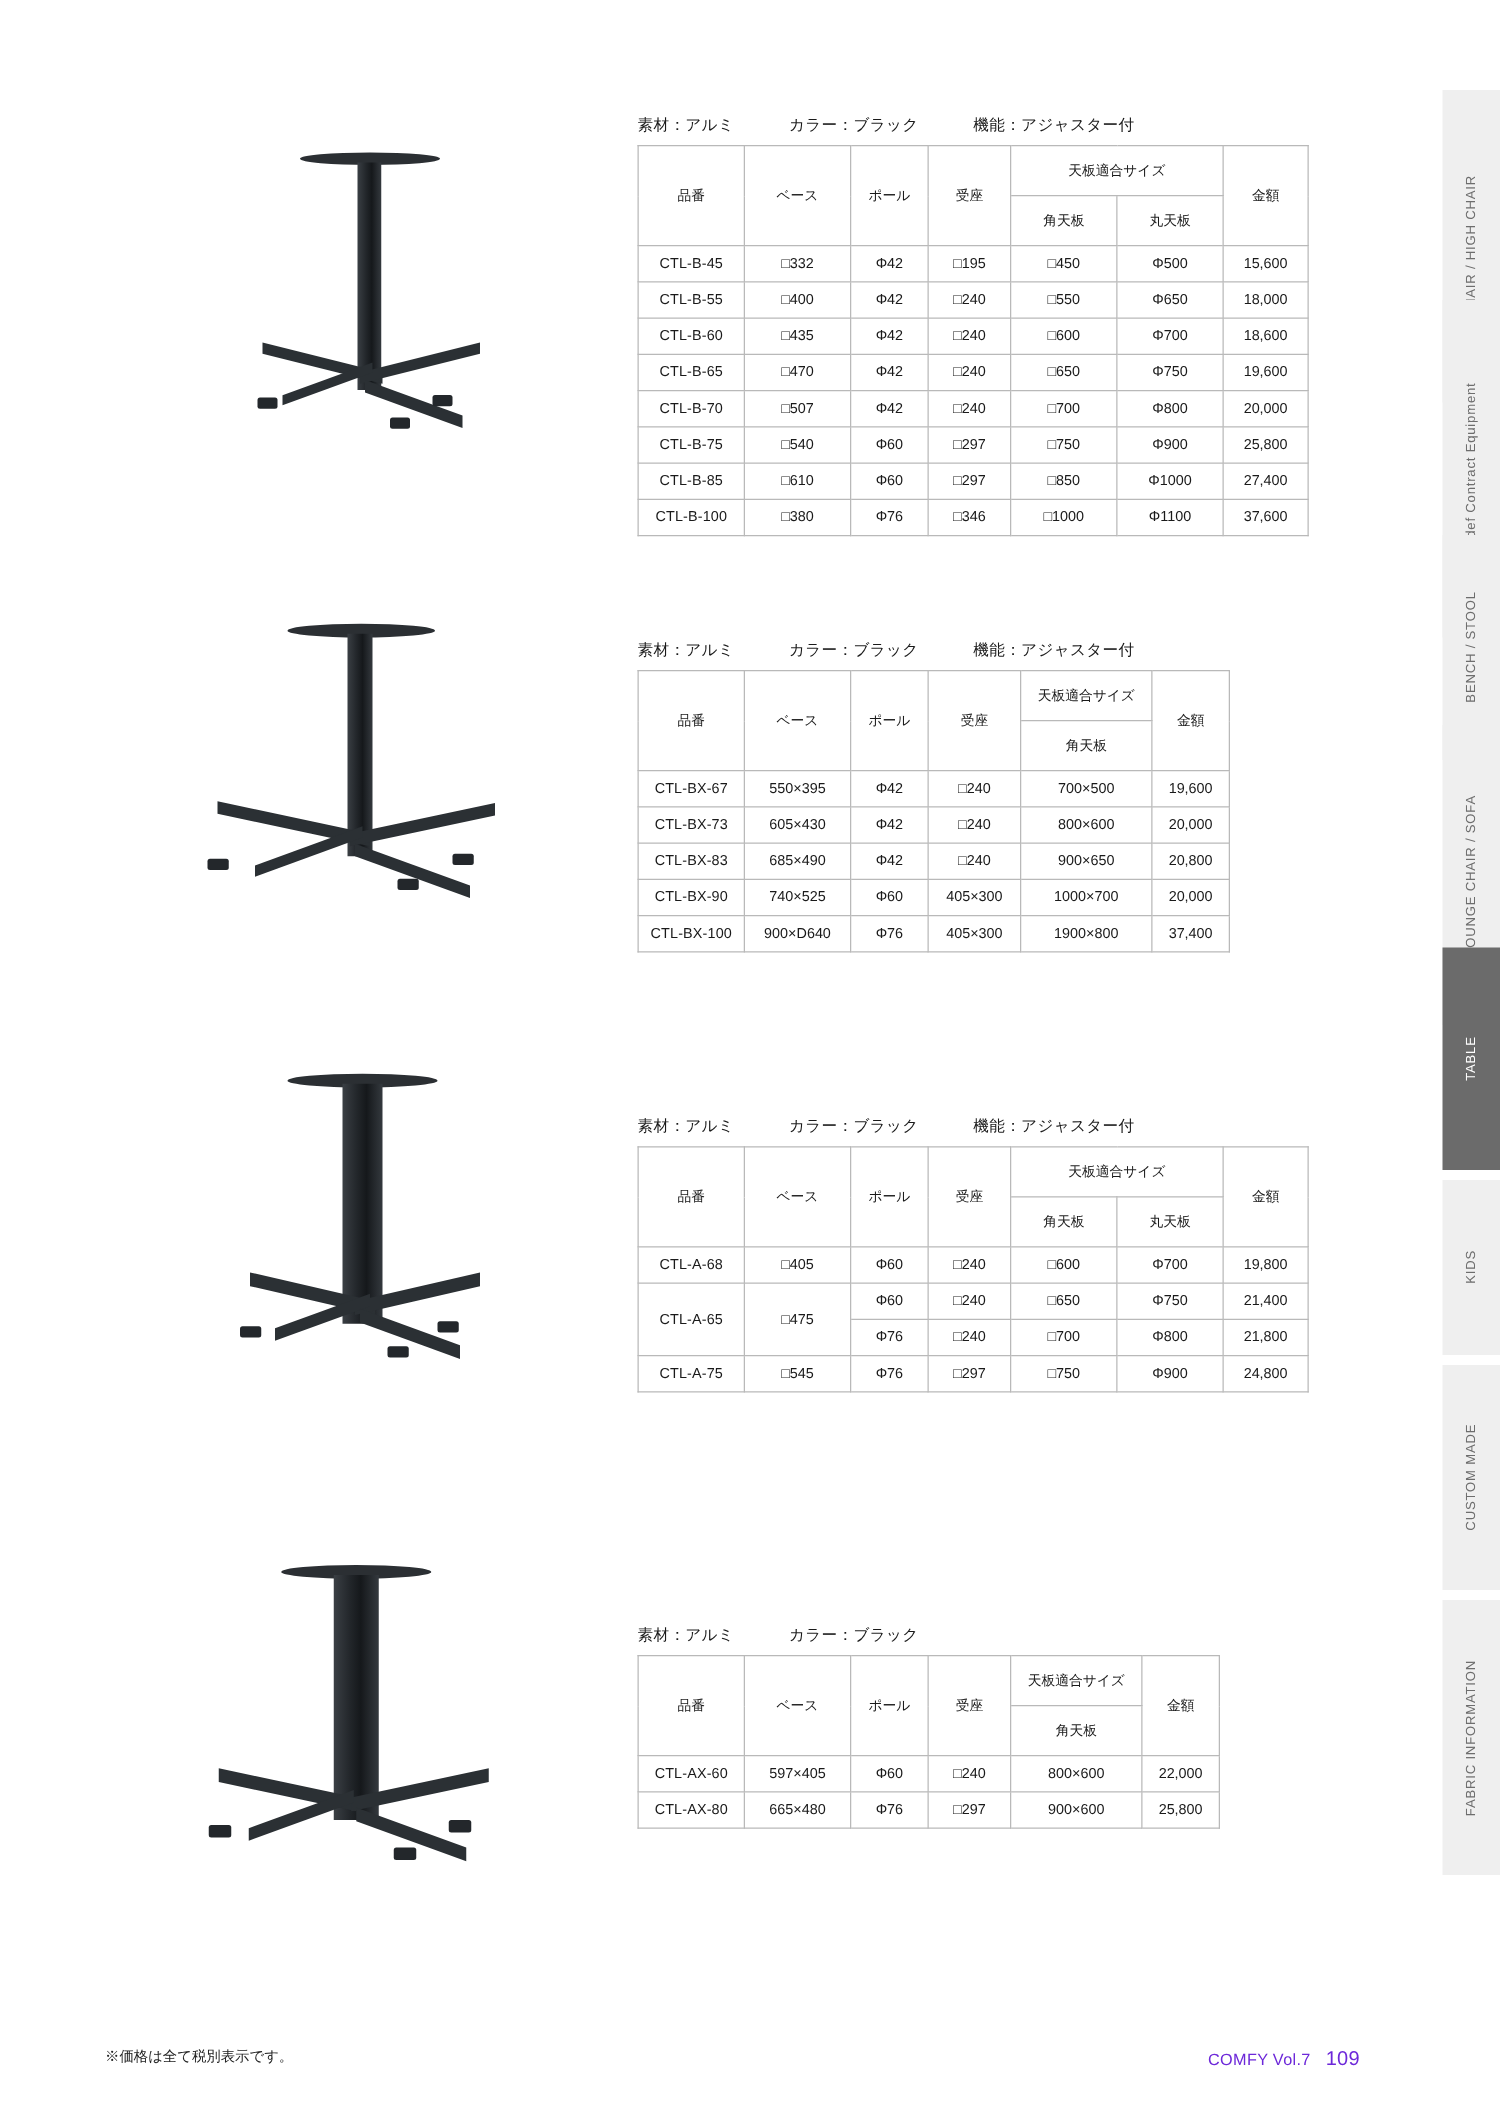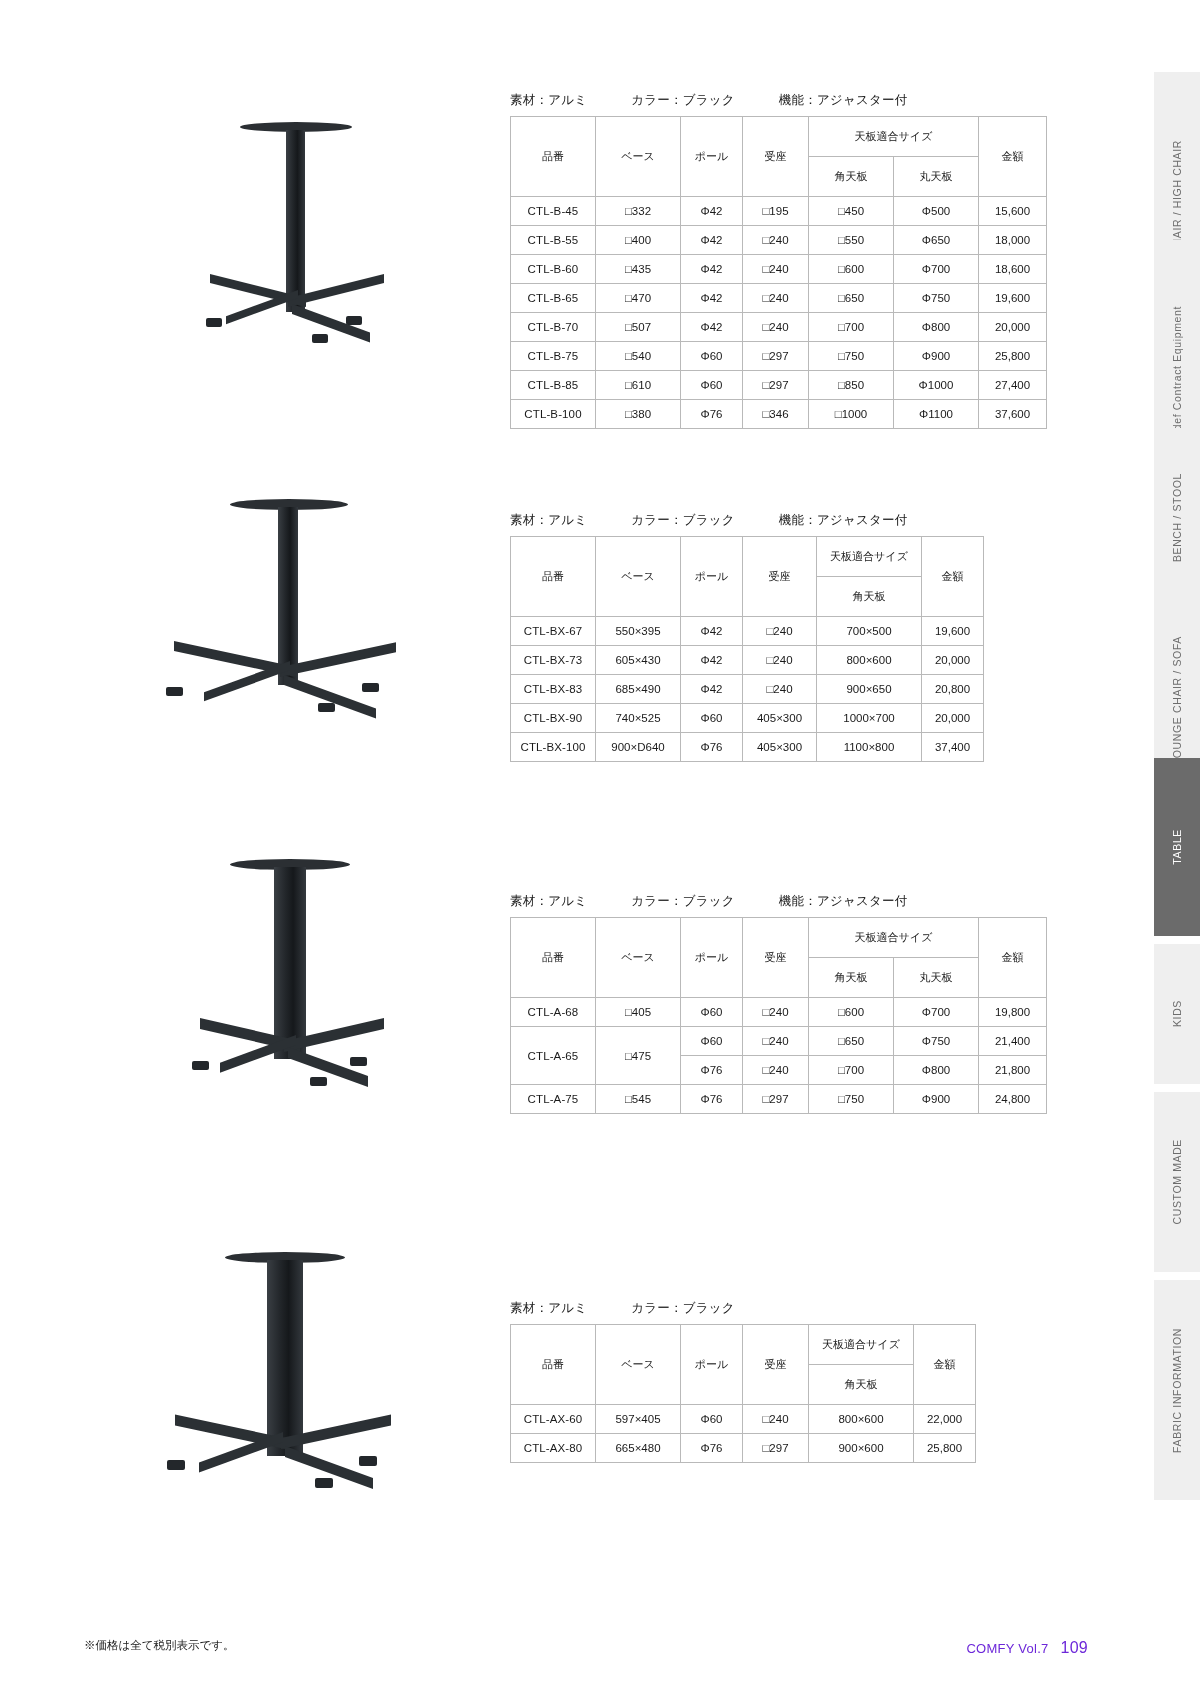--- a/index.html
+++ b/index.html
@@ -291,21 +291,21 @@
           <td>Φ60</td>
           <td>405×300</td>
           <td>1000×700</td>
           <td>20,000</td>
         </tr>
         <tr>
           <td class="code">CTL-BX-100</td>
           <td>900×D640</td>
           <td>Φ76</td>
           <td>405×300</td>
-          <td>1100×800</td>
+          <td>1900×800</td>
           <td>37,400</td>
         </tr>
       </tbody>
     </table>
   </div>
 
   <div class="illus" style="left:180px; top:855px; width:220px; height:250px;">
     <div class="top-disc" style="left:50px; top:4px; width:120px; height:11px;"></div>
     <div class="pole" style="left:94px; top:12px; width:32px; height:192px;"></div>
     <div class="foot" style="left:20px; top:186px; width:100px; height:11px; transform:skewY(13deg); transform-origin:right center;"></div>

